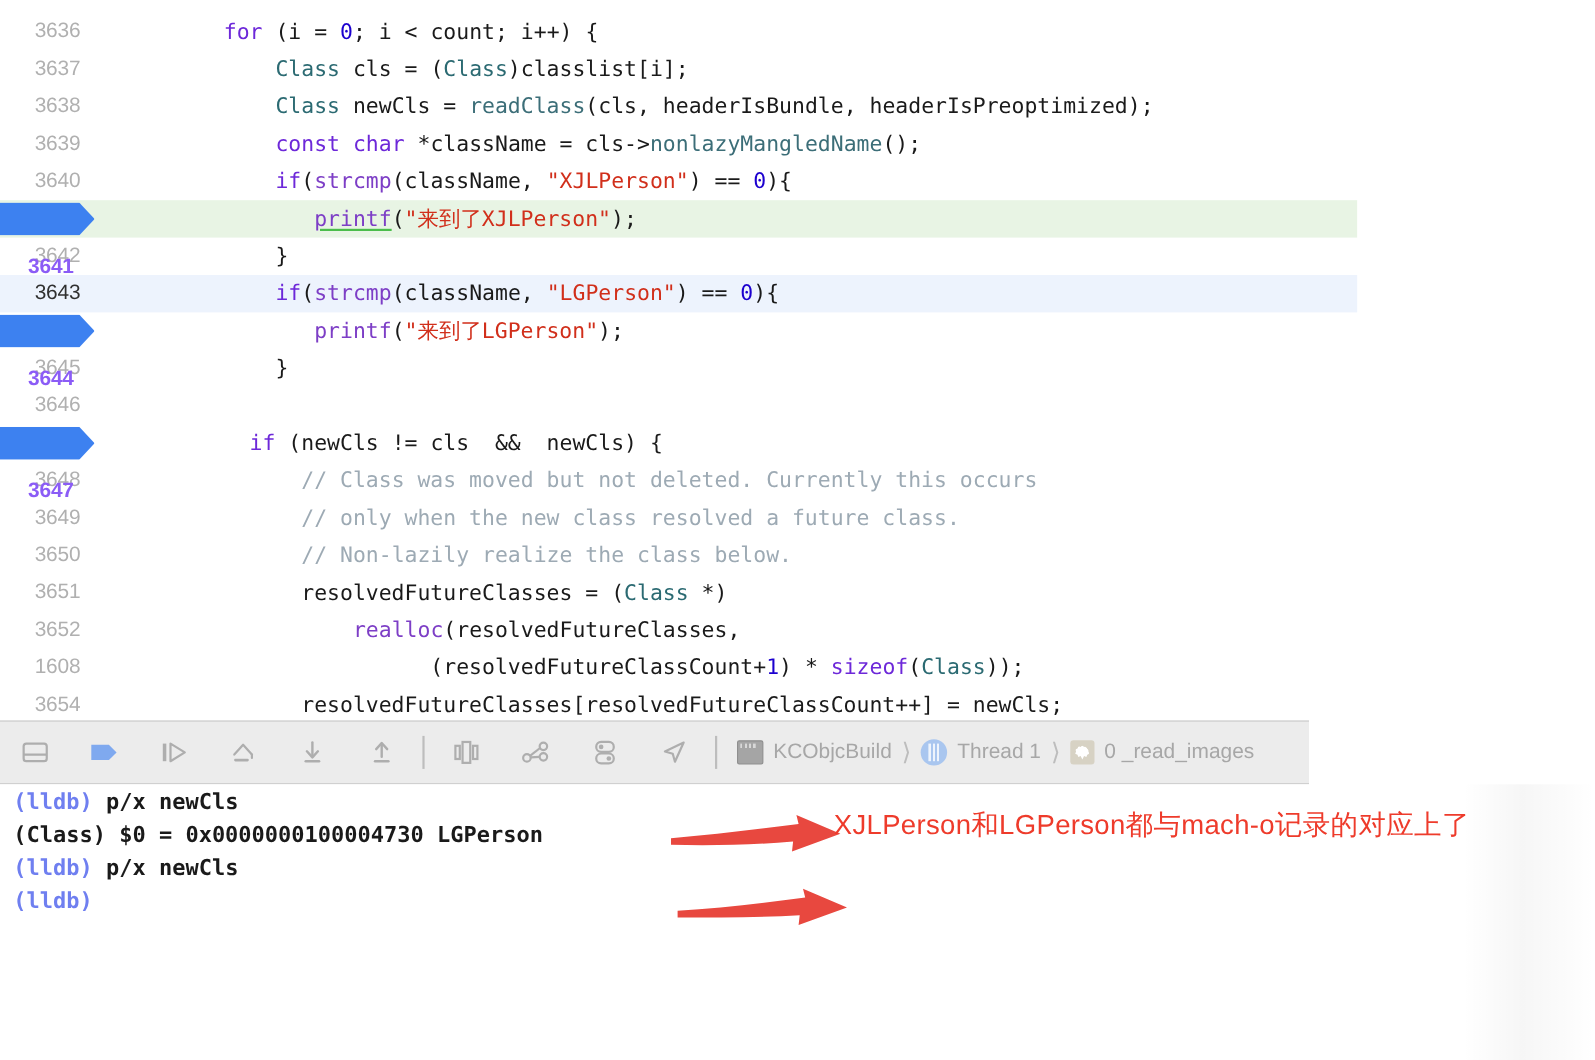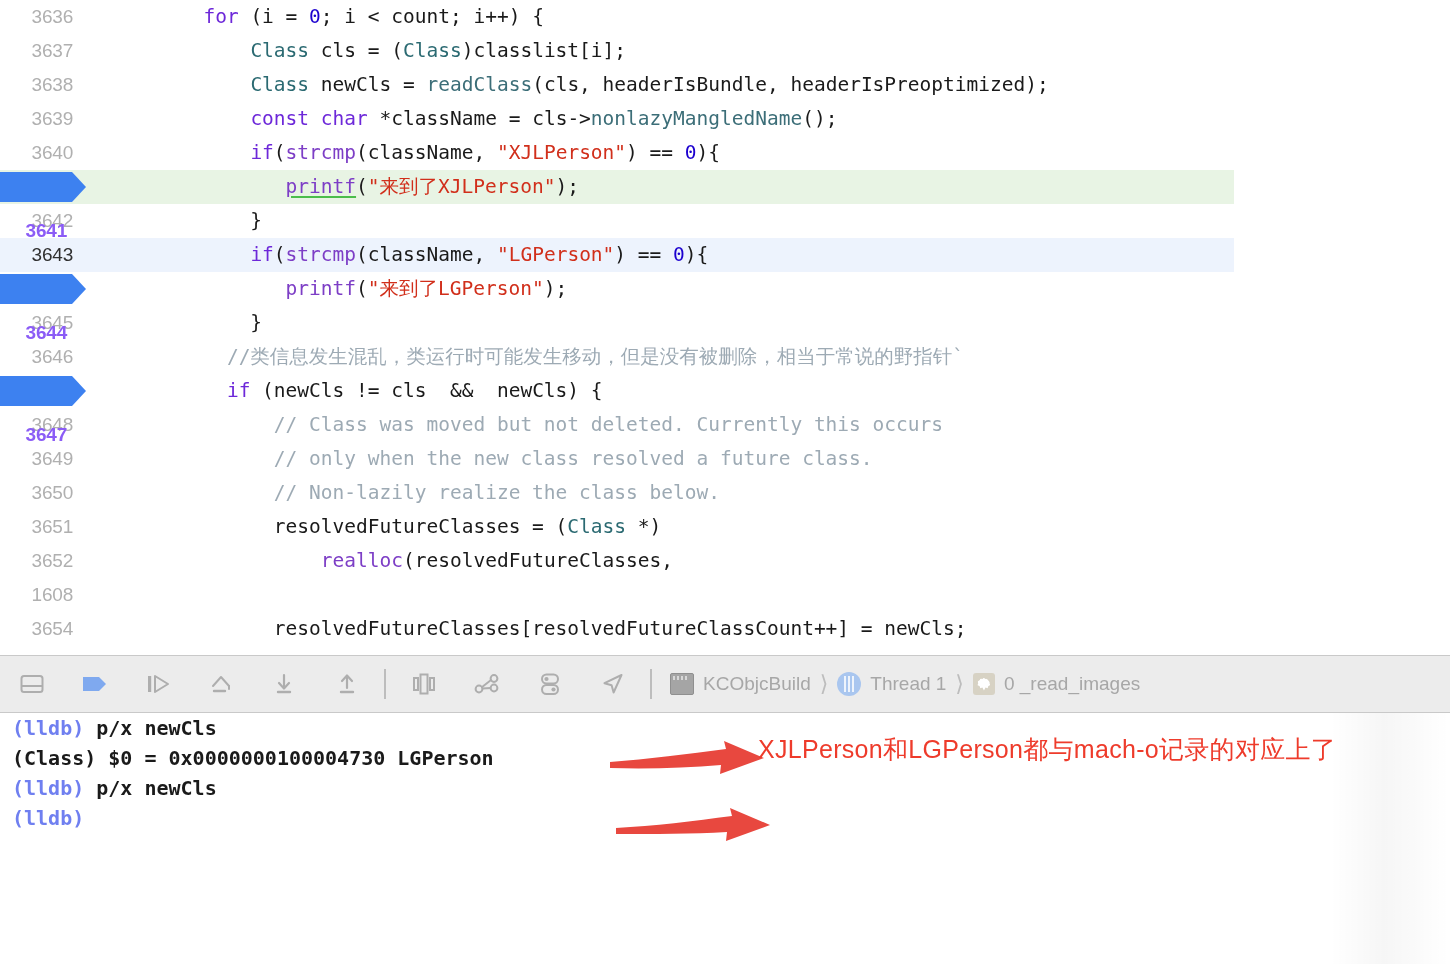--- a/index.html
+++ b/index.html
@@ -11,21 +11,21 @@
     width: 1450px;
     height: 964px;
     font-family: "Liberation Sans", sans-serif;
     overflow: hidden;
     position: relative;
   }
 
   
   #editor {
     position: absolute;
-    left: 0; top: 0;
+    left: 0; top: 12px;
     width: 1234px;
     height: 655px;
     background: #ffffff;
     overflow: hidden;
   }
   .code-line {
     position: relative;
     height: 34px;
     line-height: 34px;
     white-space: pre;
@@ -92,21 +92,21 @@
   .cmt  { color: #9daab4; }          
   .pl   { color: #1a1a1a; }          
   .macro{ color: #7d3ec6; }          
   .uline{ text-decoration: underline; text-decoration-color: #4bbd4b;
           text-decoration-thickness: 2px; text-underline-offset: 3px; }
 
   
   #debugbar {
     position: absolute;
     left: 0; top: 655px;
-    width: 1450px;
+    width: 1190px;
     height: 58px;
     background: #ececec;
     border-top: 1px solid #c9c9c9;
     border-bottom: 1px solid #c9c9c9;
     box-sizing: border-box;
     display: flex;
     align-items: center;
   }
   .tb-btn {
     width: 63px;
@@ -235,28 +235,28 @@
     <div class="code-line"><div class="gutter"><span class="num">3636</span></div><div class="codetext"><span class="pl">          </span><span class="kw">for</span><span class="pl"> (i = </span><span class="num2">0</span><span class="pl">; i &lt; count; i++) {</span></div></div>
     <div class="code-line"><div class="gutter"><span class="num">3637</span></div><div class="codetext"><span class="pl">              </span><span class="typ">Class</span><span class="pl"> cls = (</span><span class="typ">Class</span><span class="pl">)classlist[i];</span></div></div>
     <div class="code-line"><div class="gutter"><span class="num">3638</span></div><div class="codetext"><span class="pl">              </span><span class="typ">Class</span><span class="pl"> newCls = </span><span class="fn">readClass</span><span class="pl">(cls, headerIsBundle, headerIsPreoptimized);</span></div></div>
     <div class="code-line"><div class="gutter"><span class="num">3639</span></div><div class="codetext"><span class="pl">              </span><span class="kw">const</span><span class="pl"> </span><span class="kw">char</span><span class="pl"> *className = cls-&gt;</span><span class="fn">nonlazyMangledName</span><span class="pl">();</span></div></div>
     <div class="code-line"><div class="gutter"><span class="num">3640</span></div><div class="codetext"><span class="pl">              </span><span class="kw">if</span><span class="pl">(</span><span class="macro">strcmp</span><span class="pl">(className, </span><span class="str">"XJLPerson"</span><span class="pl">) == </span><span class="num2">0</span><span class="pl">){</span></div></div>
     <div class="code-line hl-green"><div class="gutter bp"><span class="num">3641</span></div><div class="codetext"><span class="pl">                 </span><span class="macro uline">printf</span><span class="pl">(</span><span class="str">"来到了XJLPerson"</span><span class="pl">);</span></div></div>
     <div class="code-line"><div class="gutter"><span class="num">3642</span></div><div class="codetext"><span class="pl">              }</span></div></div>
     <div class="code-line hl-blue"><div class="gutter active"><span class="num">3643</span></div><div class="codetext"><span class="pl">              </span><span class="kw">if</span><span class="pl">(</span><span class="macro">strcmp</span><span class="pl">(className, </span><span class="str">"LGPerson"</span><span class="pl">) == </span><span class="num2">0</span><span class="pl">){</span></div></div>
     <div class="code-line"><div class="gutter bp"><span class="num">3644</span></div><div class="codetext"><span class="pl">                 </span><span class="macro">printf</span><span class="pl">(</span><span class="str">"来到了LGPerson"</span><span class="pl">);</span></div></div>
     <div class="code-line"><div class="gutter"><span class="num">3645</span></div><div class="codetext"><span class="pl">              }</span></div></div>
-    <div class="code-line"><div class="gutter"><span class="num">3646</span></div><div class="codetext"><span class="pl">            </span><span class="cmt">//类信息发生混乱，类运行时可能发生移动，但是没有被删除，相当于常说的野指针`</span></div></div>
+    <div class="code-line"><div class="gutter"><span class="num">3646</span></div><div class="codetext"><span class="pl">            </span></div></div>
     <div class="code-line"><div class="gutter bp"><span class="num">3647</span></div><div class="codetext"><span class="pl">            </span><span class="kw">if</span><span class="pl"> (newCls != cls  &amp;&amp;  newCls) {</span></div></div>
     <div class="code-line"><div class="gutter"><span class="num">3648</span></div><div class="codetext"><span class="pl">                </span><span class="cmt">// Class was moved but not deleted. Currently this occurs</span></div></div>
     <div class="code-line"><div class="gutter"><span class="num">3649</span></div><div class="codetext"><span class="pl">                </span><span class="cmt">// only when the new class resolved a future class.</span></div></div>
     <div class="code-line"><div class="gutter"><span class="num">3650</span></div><div class="codetext"><span class="pl">                </span><span class="cmt">// Non-lazily realize the class below.</span></div></div>
     <div class="code-line"><div class="gutter"><span class="num">3651</span></div><div class="codetext"><span class="pl">                resolvedFutureClasses = (</span><span class="typ">Class</span><span class="pl"> *)</span></div></div>
     <div class="code-line"><div class="gutter"><span class="num">3652</span></div><div class="codetext"><span class="pl">                    </span><span class="macro">realloc</span><span class="pl">(resolvedFutureClasses,</span></div></div>
-    <div class="code-line"><div class="gutter"><span class="num">1608</span></div></div>
+    <div class="code-line"><div class="gutter"><span class="num">1608</span></div><div class="codetext"><span class="pl">                          (resolvedFutureClassCount+</span><span class="num2">1</span><span class="pl">) * </span><span class="kw">sizeof</span><span class="pl">(</span><span class="typ">Class</span><span class="pl">));</span></div></div>
     <div class="code-line"><div class="gutter"><span class="num">3654</span></div><div class="codetext"><span class="pl">                resolvedFutureClasses[resolvedFutureClassCount++] = newCls;</span></div></div>
   </div>
 
 <div id="debugbar">
 
   <div class="tb-btn">
     <svg width="28" height="28" viewBox="0 0 28 28">
       <rect x="3.5" y="6" width="21" height="16" rx="2.5" fill="none" stroke="#aeaeae" stroke-width="2"></rect>
       <line x1="3.5" y1="16" x2="24.5" y2="16" stroke="#aeaeae" stroke-width="2"></line>
     </svg>

